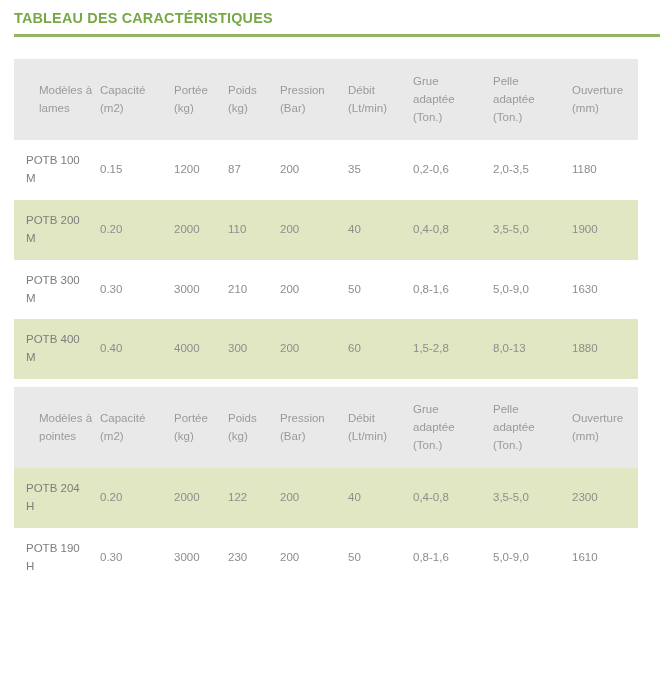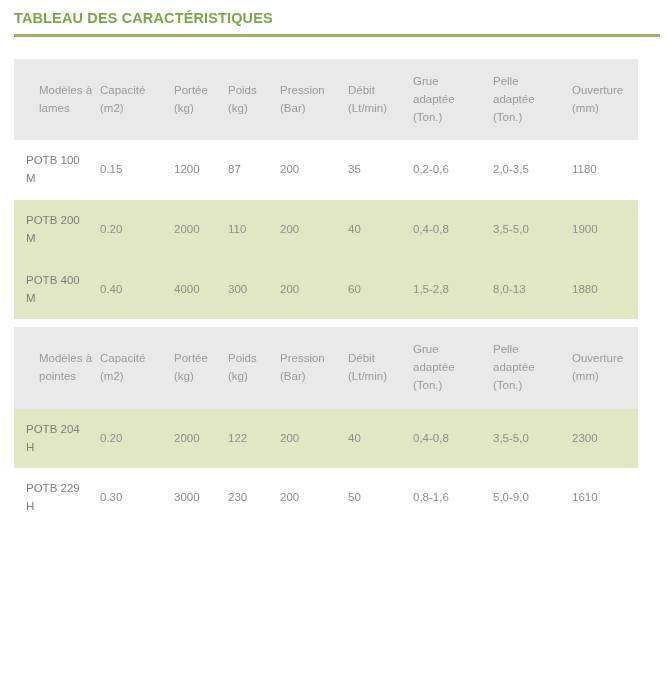--- a/index.html
+++ b/index.html
@@ -198,20 +198,34 @@
           </td>
           <td>0.20</td>
           <td>2000</td>
           <td>110</td>
           <td>200</td>
           <td>40</td>
           <td>0,4-0,8</td>
           <td>3,5-5,0</td>
           <td>1900</td>
         </tr>
+        <tr class="plain">
+          <td>
+            <span class="cell-line">POTB 300</span>
+            <span class="cell-line">M</span>
+          </td>
+          <td>0.30</td>
+          <td>3000</td>
+          <td>210</td>
+          <td>200</td>
+          <td>50</td>
+          <td>0,8-1,6</td>
+          <td>5,0-9,0</td>
+          <td>1630</td>
+        </tr>
         <tr class="alt">
           <td>
             <span class="cell-line">POTB 400</span>
             <span class="cell-line">M</span>
           </td>
           <td>0.40</td>
           <td>4000</td>
           <td>300</td>
           <td>200</td>
           <td>60</td>
@@ -286,21 +300,21 @@
           <td>2000</td>
           <td>122</td>
           <td>200</td>
           <td>40</td>
           <td>0,4-0,8</td>
           <td>3,5-5,0</td>
           <td>2300</td>
         </tr>
         <tr class="plain">
           <td>
-            <span class="cell-line">POTB 229</span>
+            <span class="cell-line">POTB 190</span>
             <span class="cell-line">H</span>
           </td>
           <td>0.30</td>
           <td>3000</td>
           <td>230</td>
           <td>200</td>
           <td>50</td>
           <td>0,8-1,6</td>
           <td>5,0-9,0</td>
           <td>1610</td>

